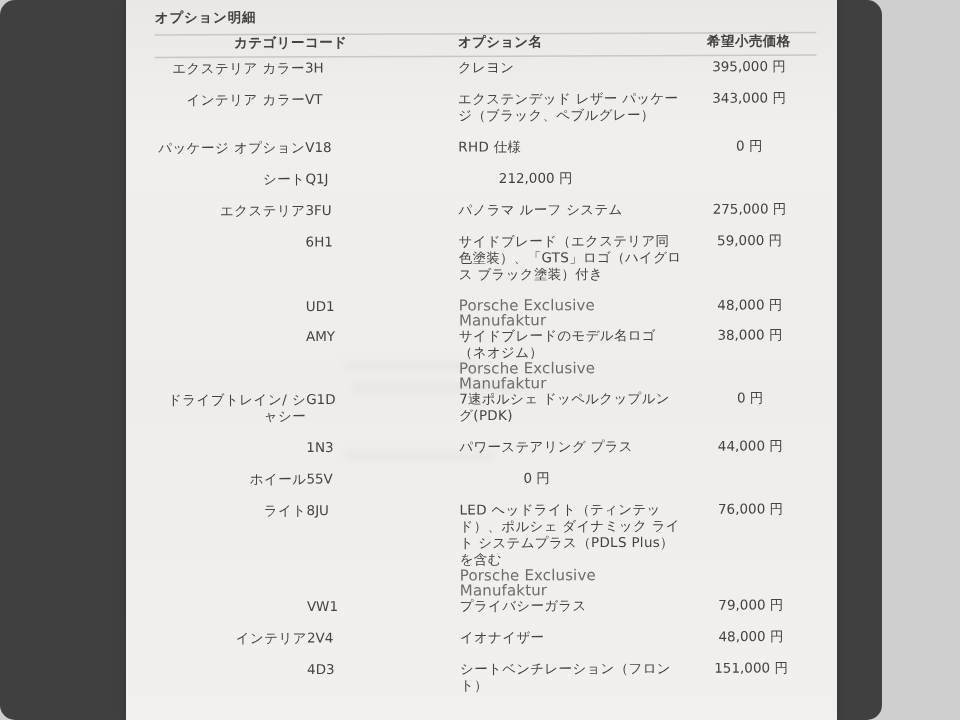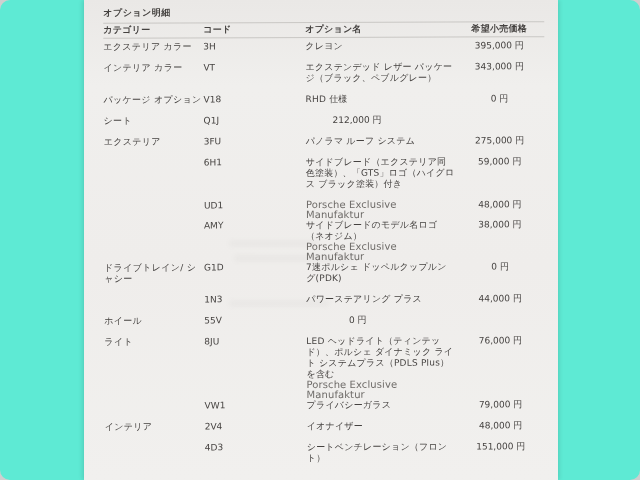--- a/index.html
+++ b/index.html
@@ -7,23 +7,23 @@
     padding: 0;
     width: 640px;
     height: 480px;
     overflow: hidden;
     background: #cfcfcf;
     font-family: "DejaVu Sans", "Liberation Sans", sans-serif;
   }
   .photo {
     position: absolute;
     inset: 0;
-    width: 640px;
+    width: 588px;
     height: 480px;
-    background: #5eead4;
+    background: #404040;
     border-radius: 10px;
     overflow: hidden;
   }
   .paper {
     position: absolute;
     left: 84px;
     top: 0;
     width: 474px;
     height: 480px;
     background: linear-gradient(180deg, #eae8e6 0%, #f0efed 18%, #efedeb 55%, #f1f0ee 100%);
@@ -59,21 +59,21 @@
   }
   .header-row {
     font-weight: bold;
     margin-top: 1px;
     letter-spacing: 0.3px;
   }
   .cell-price { text-align: center; white-space: nowrap; }
   .rows { margin-top: 3px; }
   .row { margin-bottom: 10px; }
   .row.tight { margin-bottom: 0; }
-  .cell-cat { letter-spacing: 0.3px; }
+  .cell-cat { letter-spacing: 0.3px; text-align: right; }
   .cell-name { letter-spacing: 0.2px; margin-left: 46px; }
   .sub-label {
     font-size: 10px;
     line-height: 10px;
     color: #6e6b68;
     letter-spacing: 0.1px;
   }
   .total-section { margin-top: 26px; }
   .total-row {
     display: grid;

